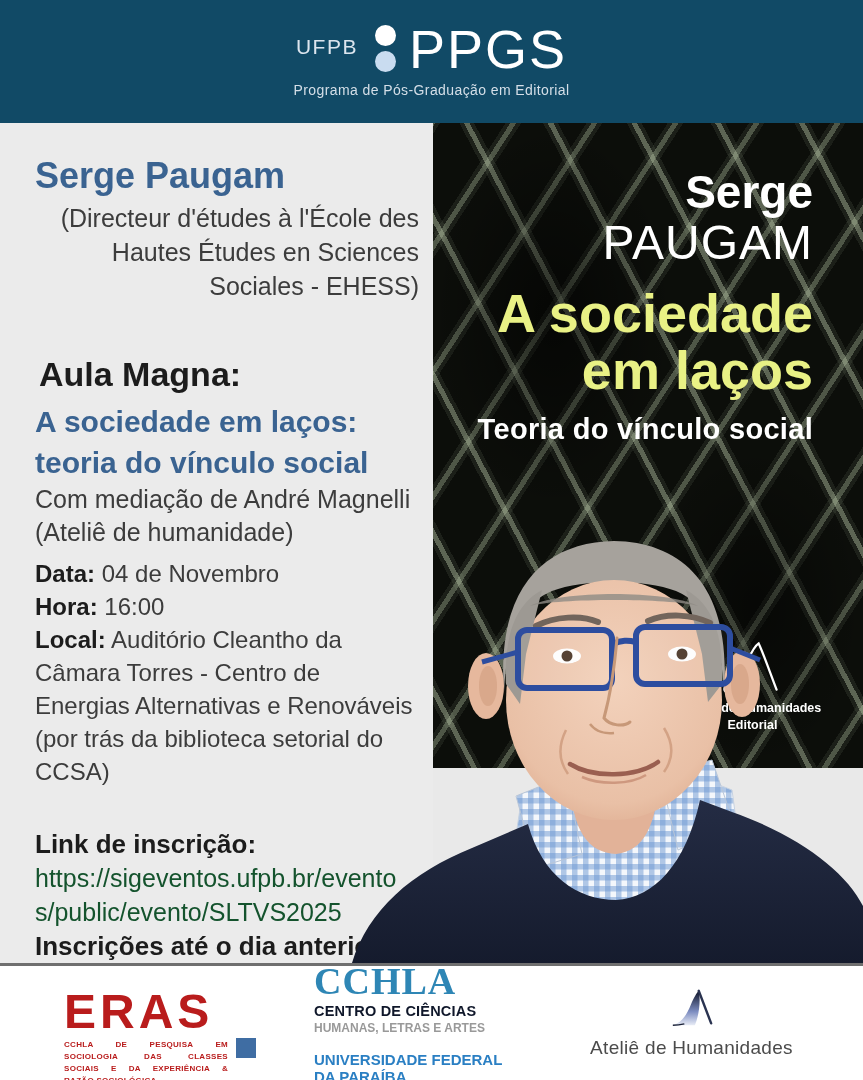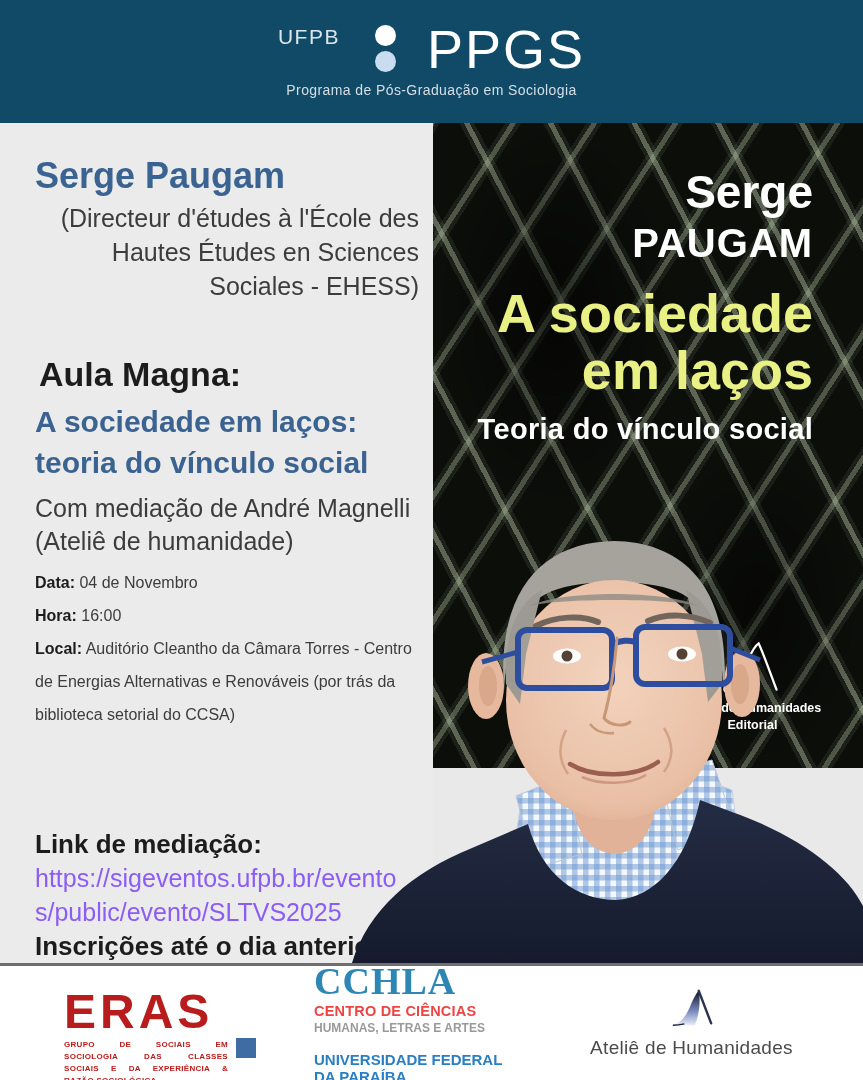--- a/index.html
+++ b/index.html
@@ -5,47 +5,47 @@
   html,body{margin:0;padding:0;background:#c8c8c8;}
   .poster{
     position:relative;width:863px;height:1080px;margin:0 auto;overflow:hidden;
     background:#ebebeb;font-family:"Liberation Sans", sans-serif;
   }
   
   .header{
     position:absolute;top:0;left:0;width:863px;height:123px;background:#114a66;
     display:flex;flex-direction:column;align-items:center;justify-content:center;
   }
-  .logo-row{display:flex;align-items:flex-start;gap:31px;}
+  .logo-row{display:flex;align-items:center;gap:13px;}
   .ufpb{color:#dce5ee;font-size:21px;letter-spacing:1.5px;padding-bottom:7px;}
   .dots{display:flex;flex-direction:column;gap:5px;padding-bottom:3px;margin-left:4px;}
   .dot{width:21px;height:21px;border-radius:50%;}
   .dot-top{background:#ffffff;}
   .dot-bottom{background:#c9dcf0;}
   .ppgs{color:#ffffff;font-size:54px;line-height:0.92;letter-spacing:2px;font-weight:400;}
   .tagline{color:#d5dfe8;font-size:14px;letter-spacing:0.4px;margin-top:7px;}
 
   
   .main{position:absolute;top:123px;left:0;width:863px;height:843px;display:flex;}
   .left-col{
     position:relative;width:433px;height:785px;background:#ebebeb;box-sizing:border-box;
     padding:32px 14px 0 35px;color:#3c3c3c;
   }
   .speaker-name{color:#3a6391;font-size:36px;font-weight:bold;line-height:42px;margin:0;}
   .speaker-title{font-size:25px;line-height:34px;margin:4px 0 0;color:#3c3c3c;text-align:right;}
   .session{margin-top:50px;}
   .session-label{font-size:34px;font-weight:bold;line-height:42px;color:#1c1c1c;margin:4px;}
   .talk-title{color:#3a6391;font-size:30px;font-weight:bold;line-height:41px;margin:6px 0 0;}
-  .mediation{font-size:25px;line-height:33px;margin:9px 0 0;}
-  .details{font-size:16px;line-height:33px;margin:8px 0 0;}
+  .mediation{font-size:25px;line-height:33px;margin:0 0 0;}
+  .details{font-size:24px;line-height:33px;margin:8px 0 0;}
   .details p{margin:0;}
   .details b{color:#1c1c1c;}
   .registration{position:absolute;left:35px;right:12px;top:704px;font-size:25px;line-height:34px;}
   .reg-label,.reg-deadline{font-weight:bold;font-size:26px;color:#1c1c1c;margin:0;}
-  .reg-url{margin:0;color:#8b5cf6;}
+  .reg-url{margin:0;color:#14532d;}
 
   
   .right-col{position:relative;width:416px;height:843px;}
   .cover{
     position:absolute;top:0;left:0;width:430px;height:645px;
     background-color:#0c0e0a;
     background-image:
       radial-gradient(closest-side at 28% 30%, rgba(0,0,0,0.55), transparent),
       radial-gradient(closest-side at 75% 75%, rgba(0,0,0,0.45), transparent),
       repeating-linear-gradient(62deg,
@@ -53,21 +53,21 @@
         rgba(174,188,158,0.5) 34px 39px, rgba(150,165,138,0.12) 39px 43px,
         transparent 43px 74px),
       repeating-linear-gradient(-57deg,
         transparent 0 26px, rgba(138,152,126,0.12) 26px 30px,
         rgba(160,175,145,0.45) 30px 35px, rgba(138,152,126,0.12) 35px 39px,
         transparent 39px 68px);
   }
   .photo-bg{position:absolute;top:645px;left:0;width:430px;height:198px;background:#e9e9e9;}
   .cover-text{position:absolute;top:44px;right:36px;text-align:right;color:#ffffff;}
   .cover-author-first{font-size:46px;font-weight:bold;line-height:50px;}
-  .cover-author-last{font-size:40px;font-weight:bold;line-height:52px;letter-spacing:1px;}
+  .cover-author-last{font-size:48px;font-weight:normal;line-height:52px;letter-spacing:1px;}
   .cover-title-1{color:#e9f185;font-size:54px;font-weight:bold;line-height:57px;margin-top:16px;}
   .cover-title-2{color:#e9f185;font-size:54px;font-weight:bold;line-height:57px;}
   .cover-subtitle{font-size:29px;font-weight:bold;margin-top:14px;letter-spacing:0.3px;}
   .cover-publisher{position:absolute;top:515px;right:14px;width:165px;text-align:center;color:#ffffff;}
   .cover-publisher svg{width:66px;height:58px;}
   .pub-line{font-size:12.5px;font-weight:bold;line-height:17px;}
 
   
   .speaker-photo{position:absolute;left:330px;top:534px;width:533px;height:429px;}
 
@@ -80,21 +80,21 @@
   }
   .eras{position:relative;width:192px;color:#b91c1c;margin-top:28px;}
   .eras-acronym{font-size:48px;font-weight:bold;letter-spacing:4px;line-height:1;}
   .eras-square{position:absolute;right:0;top:50px;width:20px;height:20px;background:#3f6da3;}
   .eras-desc{width:164px;margin-top:3px;font-size:8px;font-weight:bold;letter-spacing:0.3px;line-height:12px;}
   .jline{text-align:justify;text-align-last:justify;}
   .jline.last{text-align-last:left;}
 
   .cchla{width:212px;}
   .cchla-acronym{font-family:Liberation Serif, serif;font-weight:bold;font-size:38px;color:#2e86b5;line-height:1;letter-spacing:1px;}
-  .cchla-line1{font-size:14.5px;font-weight:bold;color:#ef4444;letter-spacing:0.2px;margin-top:3px;}
+  .cchla-line1{font-size:14.5px;font-weight:bold;color:#0f172a;letter-spacing:0.2px;margin-top:3px;}
   .cchla-line2{font-size:12px;font-weight:bold;color:#999999;margin-top:2px;}
   .cchla-line3{font-size:15px;font-weight:bold;color:#2a7fc3;margin-top:16px;}
 
   .atelie{width:215px;text-align:center;color:#4b4b4b;}
   .atelie svg{width:46px;height:42px;}
   .atelie-name{font-size:19px;letter-spacing:0.3px;margin-top:3px;}
 </style>
 </head>
 <body>
 
@@ -102,42 +102,42 @@
 
   <div class="header">
     <div class="logo-row">
       <span class="ufpb">UFPB</span>
       <span class="dots">
         <span class="dot dot-top"></span>
         <span class="dot dot-bottom"></span>
       </span>
       <span class="ppgs">PPGS</span>
     </div>
-    <div class="tagline">Programa de Pós-Graduação em Sociologia</div>
+    <div class="tagline">Programa de Pós-Graduação em Editorial</div>
   </div>
 
   <div class="main">
     <div class="left-col">
       <p class="speaker-name">Serge Paugam</p>
       <p class="speaker-title">(Directeur d'études à l'École des Hautes Études en Sciences Sociales - EHESS)</p>
 
       <div class="session">
         <p class="session-label">Aula Magna:</p>
         <p class="talk-title"><span>A sociedade em laços:</span><br><span>teoria do vínculo social</span></p>
         <p class="mediation">Com mediação de André Magnelli (Ateliê de humanidade)</p>
       </div>
 
       <div class="details">
         <p><b>Data:</b> <span>04 de Novembro</span></p>
         <p><b>Hora:</b> <span>16:00</span></p>
         <p><b>Local:</b> <span>Auditório Cleantho da Câmara Torres - Centro de Energias Alternativas e Renováveis (por trás da biblioteca setorial do CCSA)</span></p>
       </div>
 
       <div class="registration">
-        <p class="reg-label">Link de mediação:</p>
+        <p class="reg-label">Link de inscrição:</p>
         <p class="reg-url"><span>https://sigeventos.ufpb.br/evento</span><br><span>s/public/evento/SLTVS2025</span></p>
         <p class="reg-deadline">Inscrições até o dia anterior</p>
       </div>
     </div>
 
     <div class="right-col">
       <div class="cover"></div>
       <div class="photo-bg"></div>
 
       <div class="cover-text">
@@ -224,21 +224,21 @@
     <path d="M252 243 C270 251 300 251 316 241" stroke="#c78d74" stroke-width="2.5" fill="none" opacity="0.8"></path>
   </svg>
 
   <div class="bottom-line"></div>
 
   <div class="footer">
     <div class="eras">
       <div class="eras-acronym">ERAS</div>
       <span class="eras-square"></span>
       <div class="eras-desc">
-        <div class="jline">GRUPO DE SOCIAIS EM</div>
+        <div class="jline">CCHLA DE PESQUISA EM</div>
         <div class="jline">SOCIOLOGIA DAS CLASSES</div>
         <div class="jline">SOCIAIS E DA EXPERIÊNCIA &amp;</div>
         <div class="jline last">RAZÃO SOCIOLÓGICA</div>
       </div>
     </div>
 
     <div class="cchla">
       <div class="cchla-acronym">CCHLA</div>
       <div class="cchla-line1">CENTRO DE CIÊNCIAS</div>
       <div class="cchla-line2">HUMANAS, LETRAS E ARTES</div>

